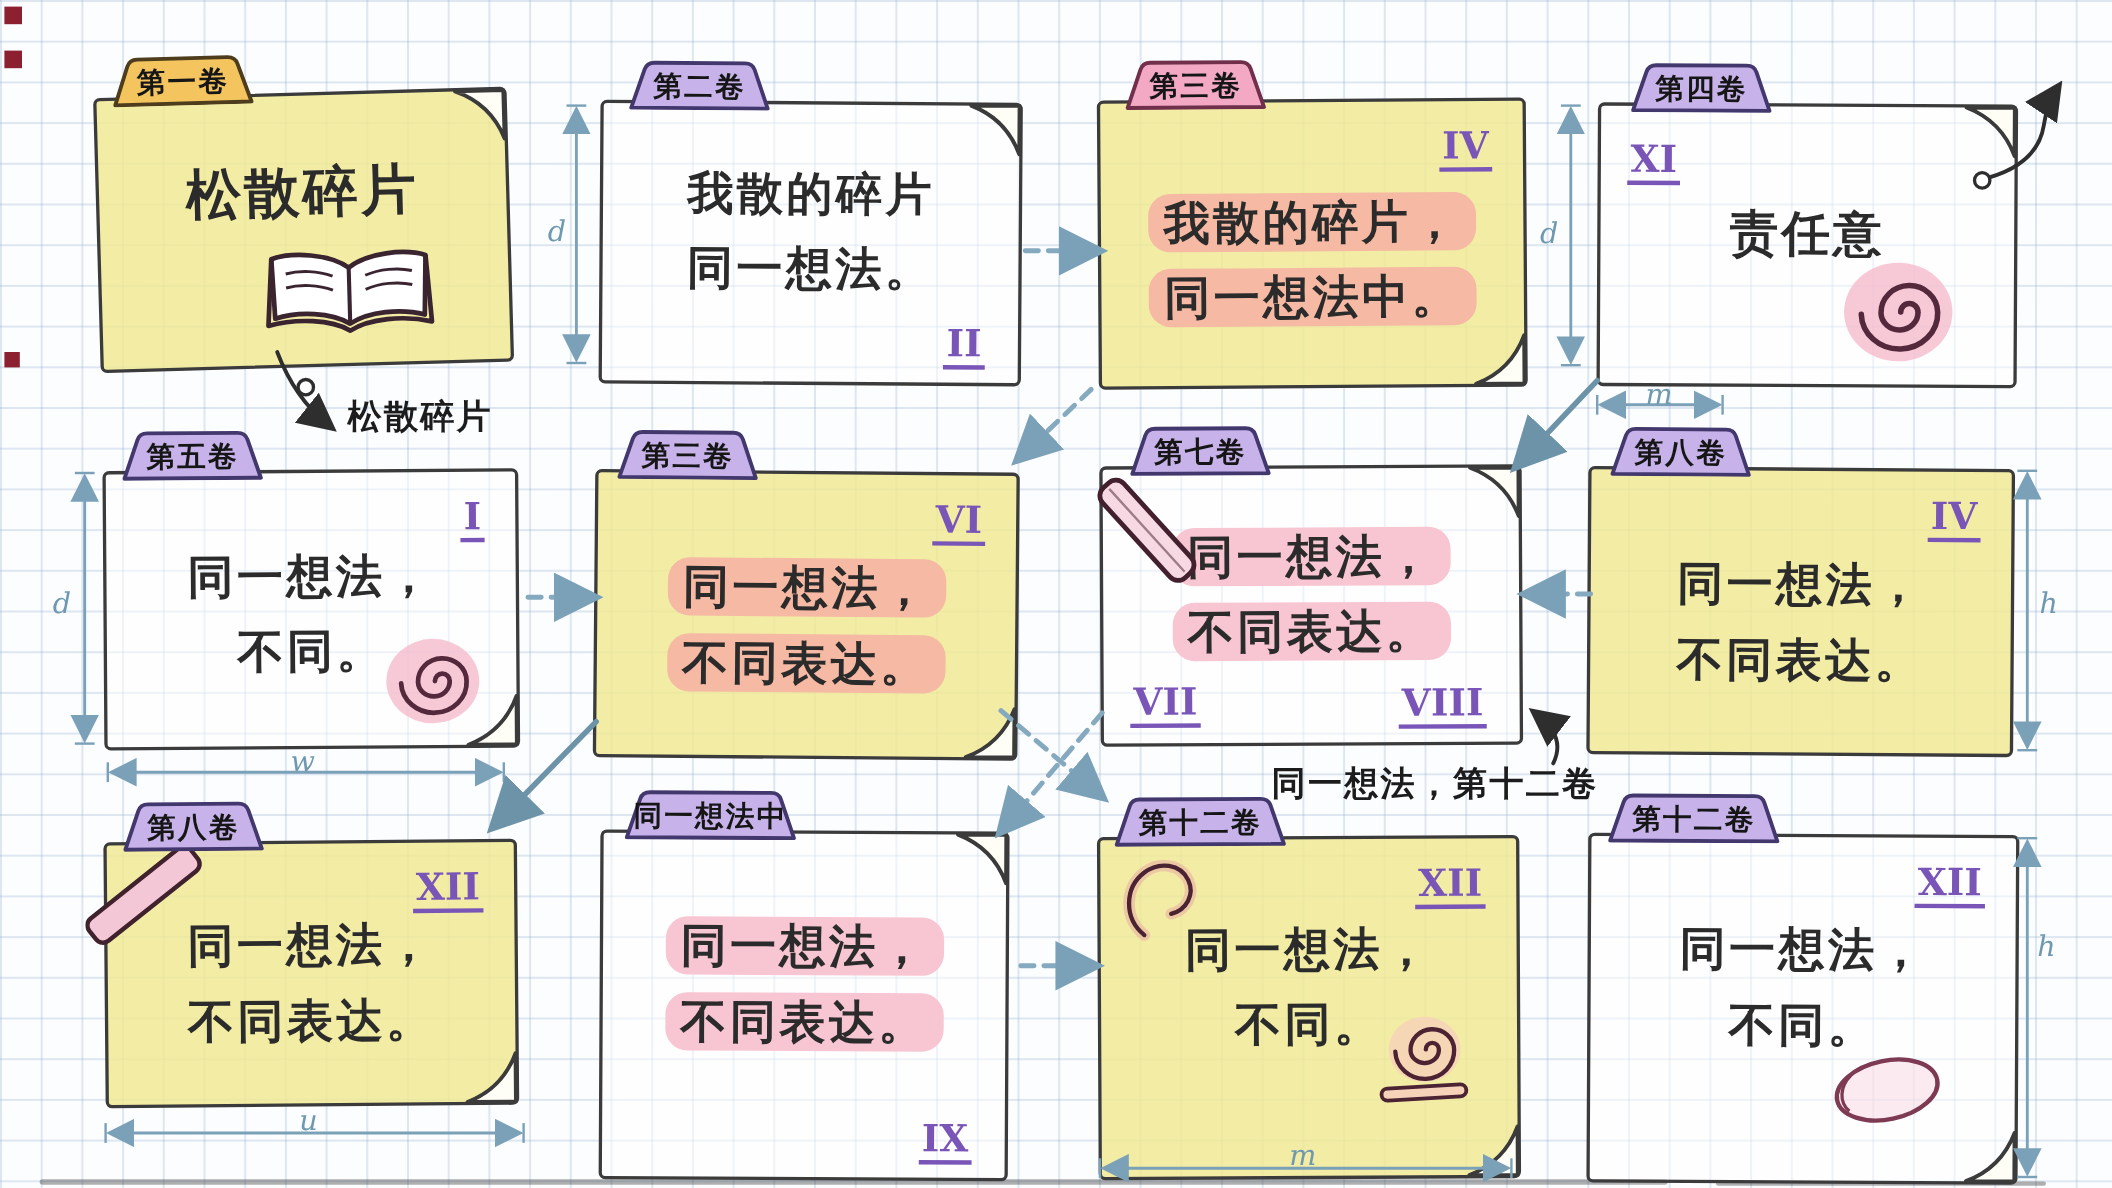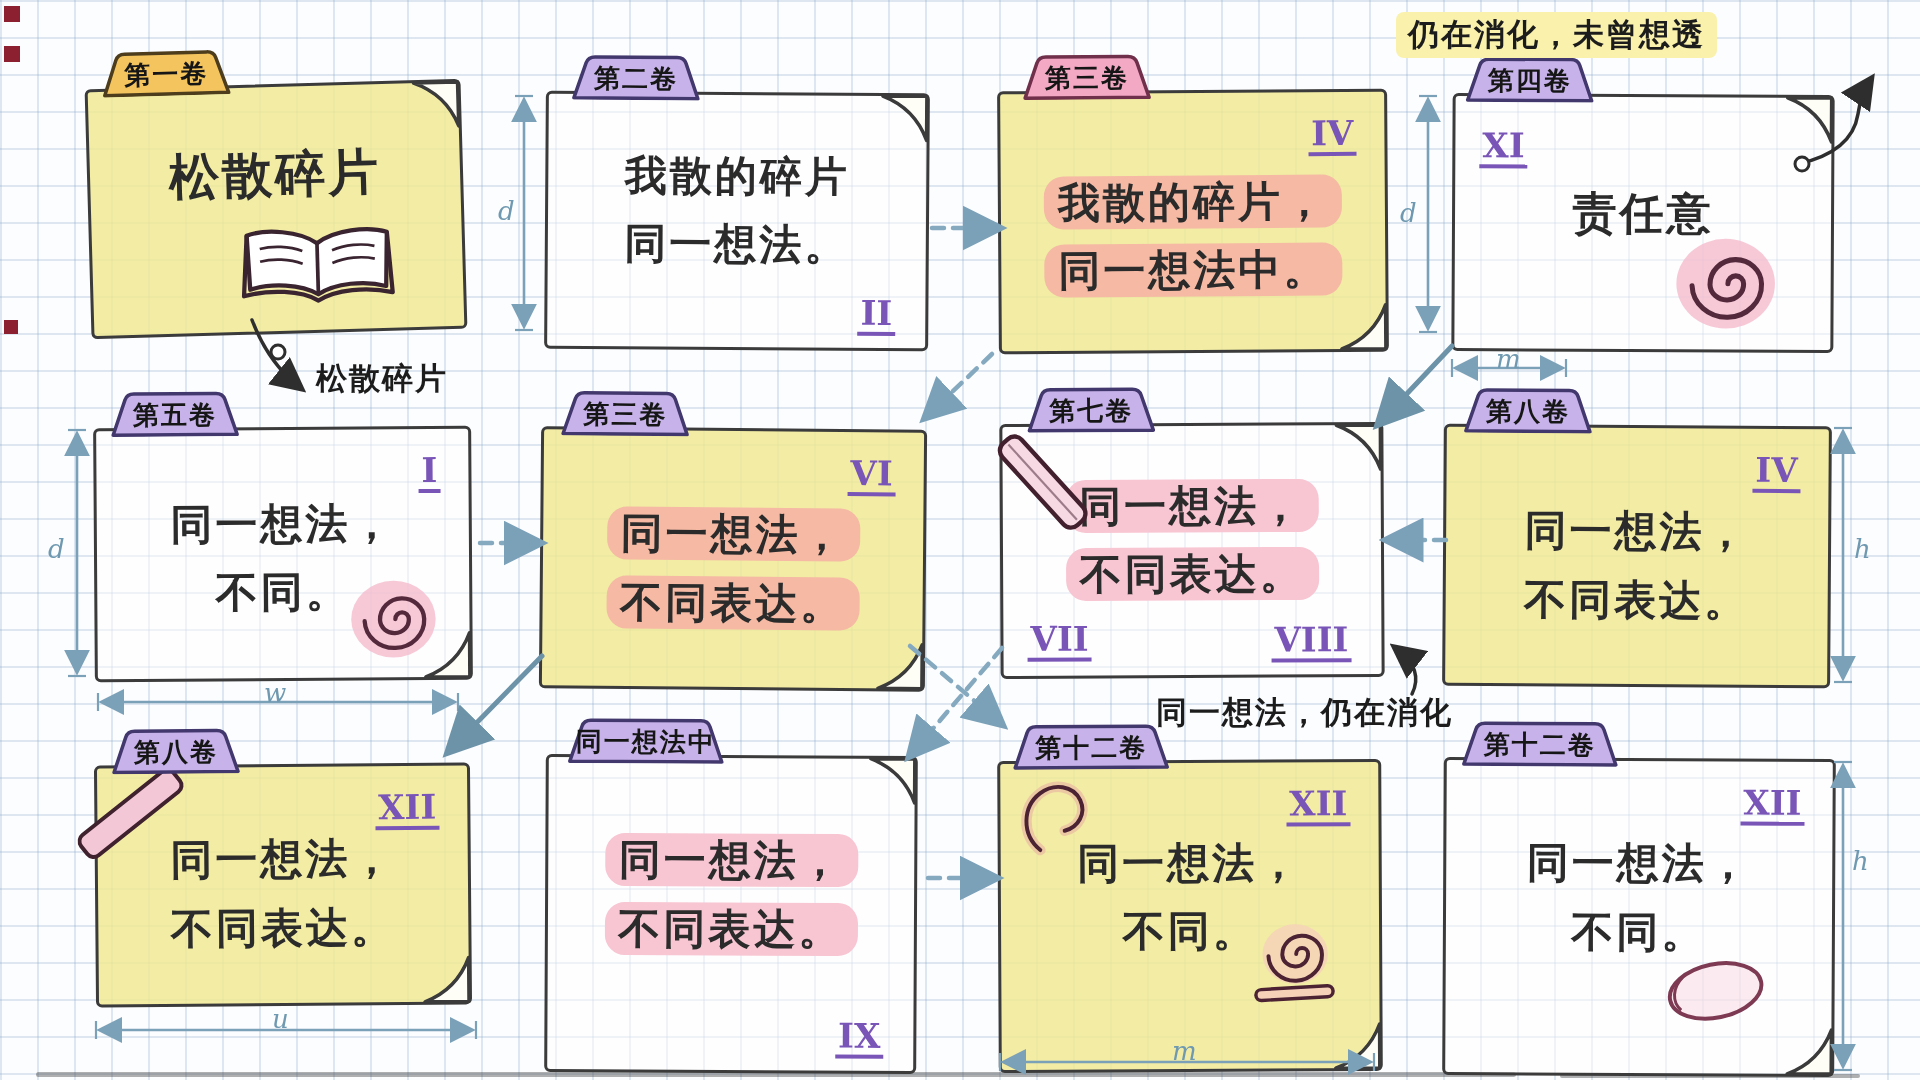--- a/index.html
+++ b/index.html
@@ -164,21 +164,21 @@
   <path d="M48 4 Q36 36 4 48 L48 48 Z" fill="#fffef6" stroke="#3b3b3b" stroke-width="3.5" stroke-linejoin="round"></path>
   <path d="M44 12 Q34 32 14 44" fill="none" stroke="#3b3b3b" stroke-width="1.6" opacity="0.5"></path>
 </svg></div>
         <div class="lines" style="top: 56%;">
           <div class="line" style="font-size: 42px;"><span class="hl" style="background: rgb(245, 185, 164);">我散的碎片，</span></div>
           <div class="line" style="font-size: 42px;"><span class="hl" style="background: rgb(245, 185, 164);">同一想法中。</span></div>
         </div>
         <div class="num tr">IV</div>
       </div>
       <div class="card" style="left: 1452px; top: 94px; width: 382px; height: 258px; transform: rotate(0.3deg); background: rgba(255, 255, 255, 0.5);">
-        <div class="tab" style="left: 5px; top: -40px; width: 138px;">
+        <div class="tab" style="left: 22px; top: -40px; width: 138px;">
           <svg width="138" height="46" viewBox="0 0 138 46">
       <path d="M7 44 L19 9 Q21 3 28 3 L 110 3 Q 117 3 119 9 L 131 44 Z" fill="#c7b3ea" stroke="#43386e" stroke-width="3.5" stroke-linejoin="round"></path>
     </svg>
     <span>第四卷</span>
         </div>
         <div class="fold tr"><svg width="50" height="50" viewBox="0 0 50 50">
   <path d="M48 4 Q36 36 4 48 L48 48 Z" fill="#fffef6" stroke="#3b3b3b" stroke-width="3.5" stroke-linejoin="round"></path>
   <path d="M44 12 Q34 32 14 44" fill="none" stroke="#3b3b3b" stroke-width="1.6" opacity="0.5"></path>
 </svg></div>
         <div class="doodle" style="left: 215px; top: 128px;"><svg width="112" height="112" viewBox="0 0 100 100">
@@ -345,22 +345,21 @@
   </svg></div>
         <div class="lines" style="top: 44%;">
           <div class="line" style="font-size: 42px;"><span>同一想法，</span></div>
           <div class="line" style="font-size: 42px;"><span>不同。</span></div>
         </div>
         <div class="num tr">XII</div>
       </div>
     </div>
 
   <div class="annotation" style="left:316px;top:358px">松散碎片</div>
-  <div class="annotation hl-yellow" style="left:1396px;top:12px">仍在消化，未曾想透</div>
-  <div class="annotation" style="left:1156px;top:692px">同一想法，仍在消化</div>
+  <div class="annotation" style="left:1156px;top:692px">同一想法，第十二卷</div>
 
   <div class="edge-square" style="left:4px;top:6px;width:16px;height:16px"></div>
   <div class="edge-square" style="left:4px;top:46px;width:16px;height:16px"></div>
   <div class="edge-square" style="left:4px;top:320px;width:14px;height:14px"></div>
   <div class="bottom-smudge" style="left:36px;top:1072px;width:1480px;height:5px"></div>
   <div class="bottom-smudge" style="left:1560px;top:1074px;width:300px;height:4px"></div>
 <div class="dimlabel" style="left: 498px; top: 196px;">d</div>
     <div class="dimlabel" style="left: 1400px; top: 198px;">d</div>
     <div class="dimlabel" style="left: 48px; top: 534px;">d</div>
     <div class="dimlabel" style="left: 264px; top: 678px;">w</div>

